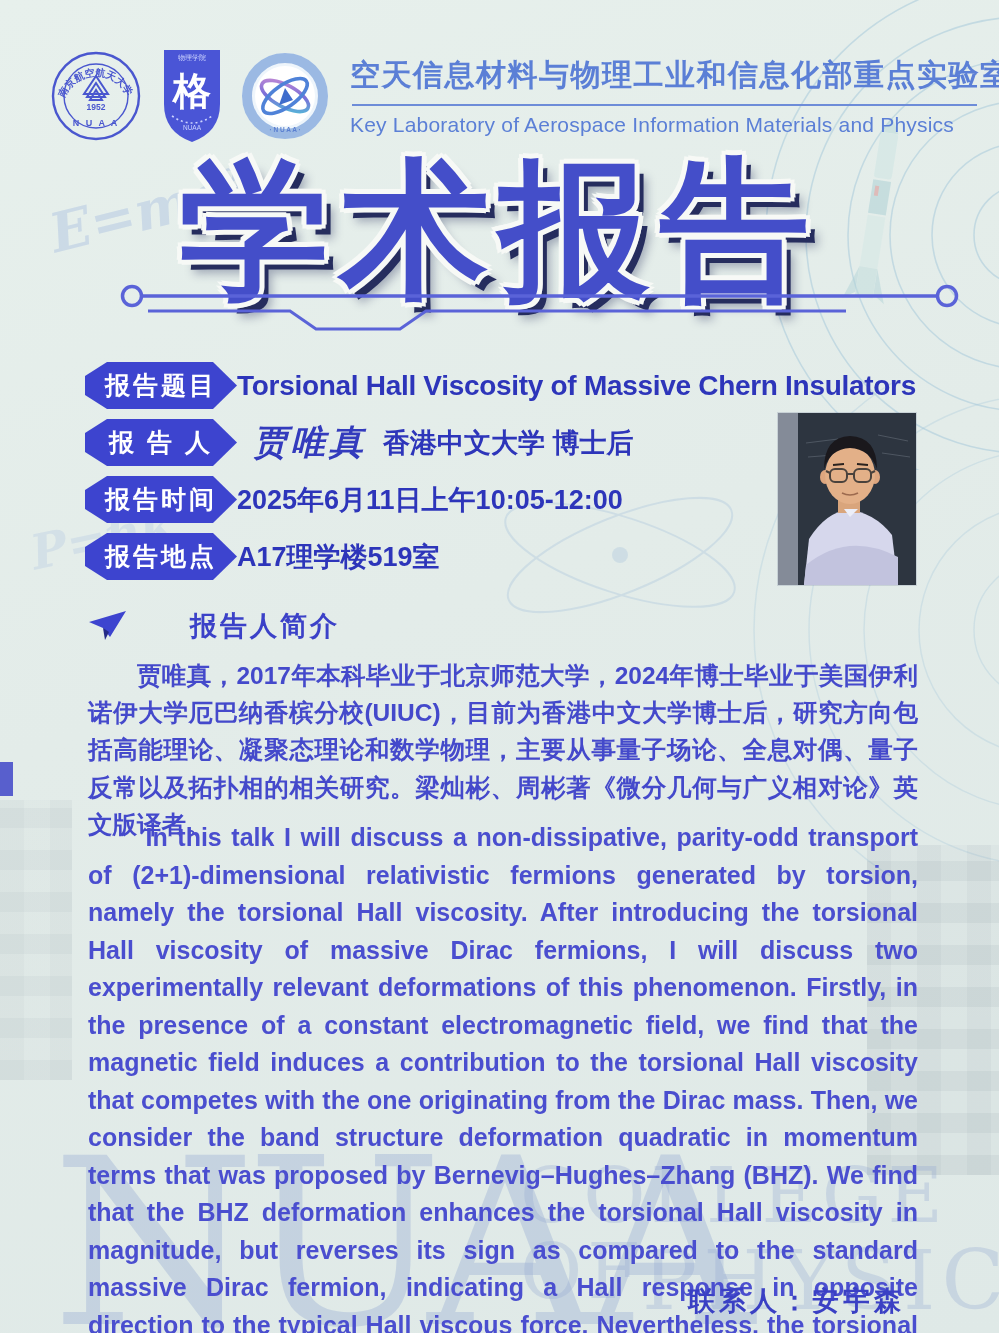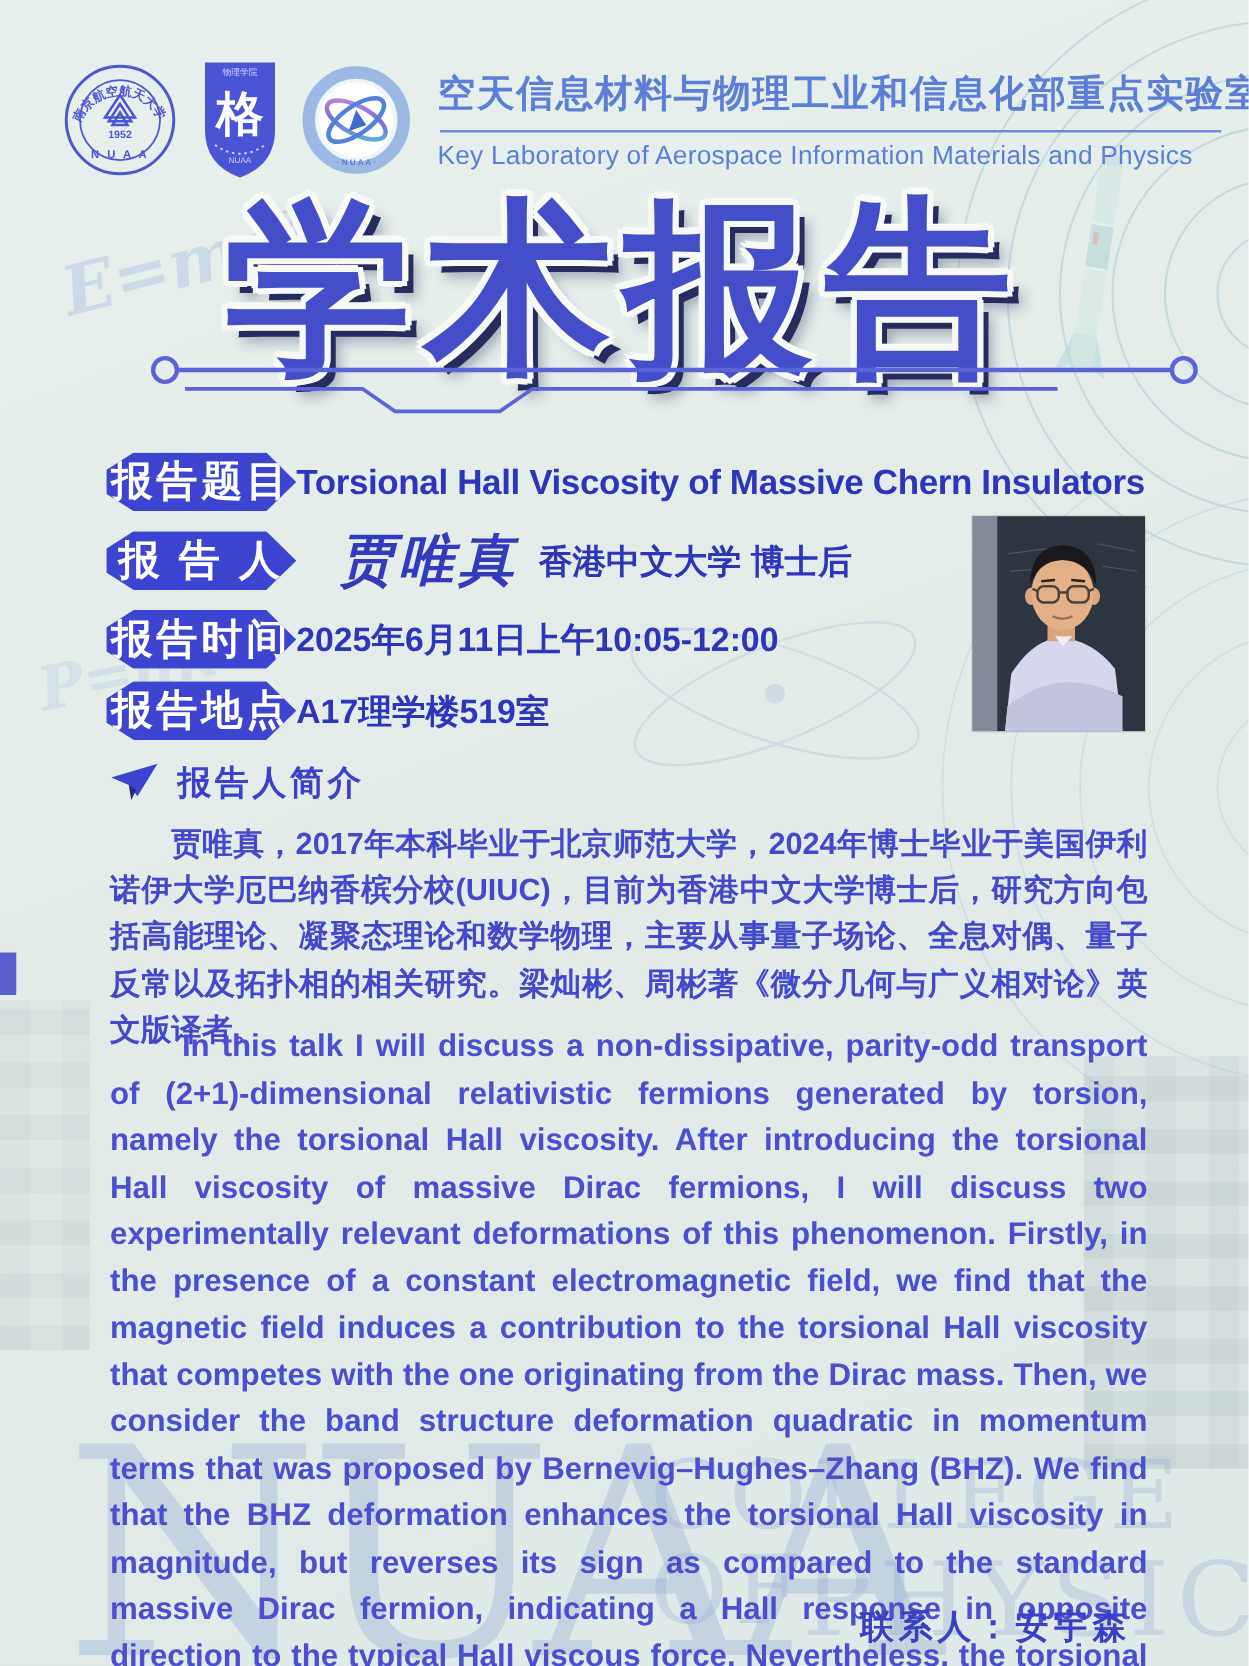--- a/index.html
+++ b/index.html
@@ -43,37 +43,37 @@
       -5px 0 0 #f7f9f6, 5px 0 0 #f7f9f6, 0 -5px 0 #f7f9f6, 0 5px 0 #f7f9f6,
       9px 10px 0 #262d5e, 12px 14px 10px rgba(35,42,90,.35);
   }
   .banner-line{position:absolute; z-index:2; left:118px; top:280px;}
 
   
   .info{position:absolute; z-index:2; top:362px; left:85px; width:700px;}
   .info-row{display:flex; align-items:center; margin-bottom:10px; min-height:47px;}
   .badge{
     flex:0 0 152px; height:47px; display:flex; align-items:center; justify-content:center;
-    background:#3d44cf; color:#fff; font-size:33px; font-weight:bold; letter-spacing:3px;
+    background:#3d44cf; color:#fff; font-size:25px; font-weight:bold; letter-spacing:3px;
     clip-path:polygon(22px 0, calc(100% - 24px) 0, 100% 50%, calc(100% - 24px) 100%, 22px 100%, 0 calc(100% - 14px), 0 14px);
   }
   .val{color:#2d35ba; font-weight:bold; font-size:27px; white-space:nowrap;}
   .val-title{font-size:28px; letter-spacing:-.3px;}
   .callig{font-family:"DejaVu Serif",serif; font-style:italic; font-weight:bold; color:#333bbd;}
-  .speaker-name{font-size:44px; margin-left:34px; letter-spacing:4px;}
+  .speaker-name{font-size:34px; margin-left:16px; letter-spacing:4px;}
   .speaker-org{margin-left:16px;}
   .photo{position:absolute; z-index:2; left:778px; top:413px; width:138px; height:172px; box-shadow:0 0 0 1px rgba(120,130,160,.25);}
 
   
   .section{position:absolute; z-index:2; left:88px; width:830px;}
   .sec-bio{top:608px;}
   .sec-abs{top:806px;}
   .sec-head{display:flex; align-items:center;}
   .plane{flex:0 0 auto; margin-right:14px;}
-  .sec-title{font-size:27px; font-weight:bold; color:#3b41c8; letter-spacing:3px;}
+  .sec-title{font-size:27px; font-weight:bold; color:#3b41c8; letter-spacing:3px;margin-left:48px;}
   .sec-body{
     margin-top:13px; text-align:justify; color:#4449cb; font-weight:600;
   }
   .bio-body{font-size:24.5px; line-height:1.52; text-indent:2em;}
   .abs-body{font-size:25px; line-height:1.5; text-indent:2.3em; color:#4a4ecf;}
 
   
   .contact{
     position:absolute; z-index:2; top:1283px; right:94px;
     font-family:"DejaVu Serif",serif; font-weight:bold;

